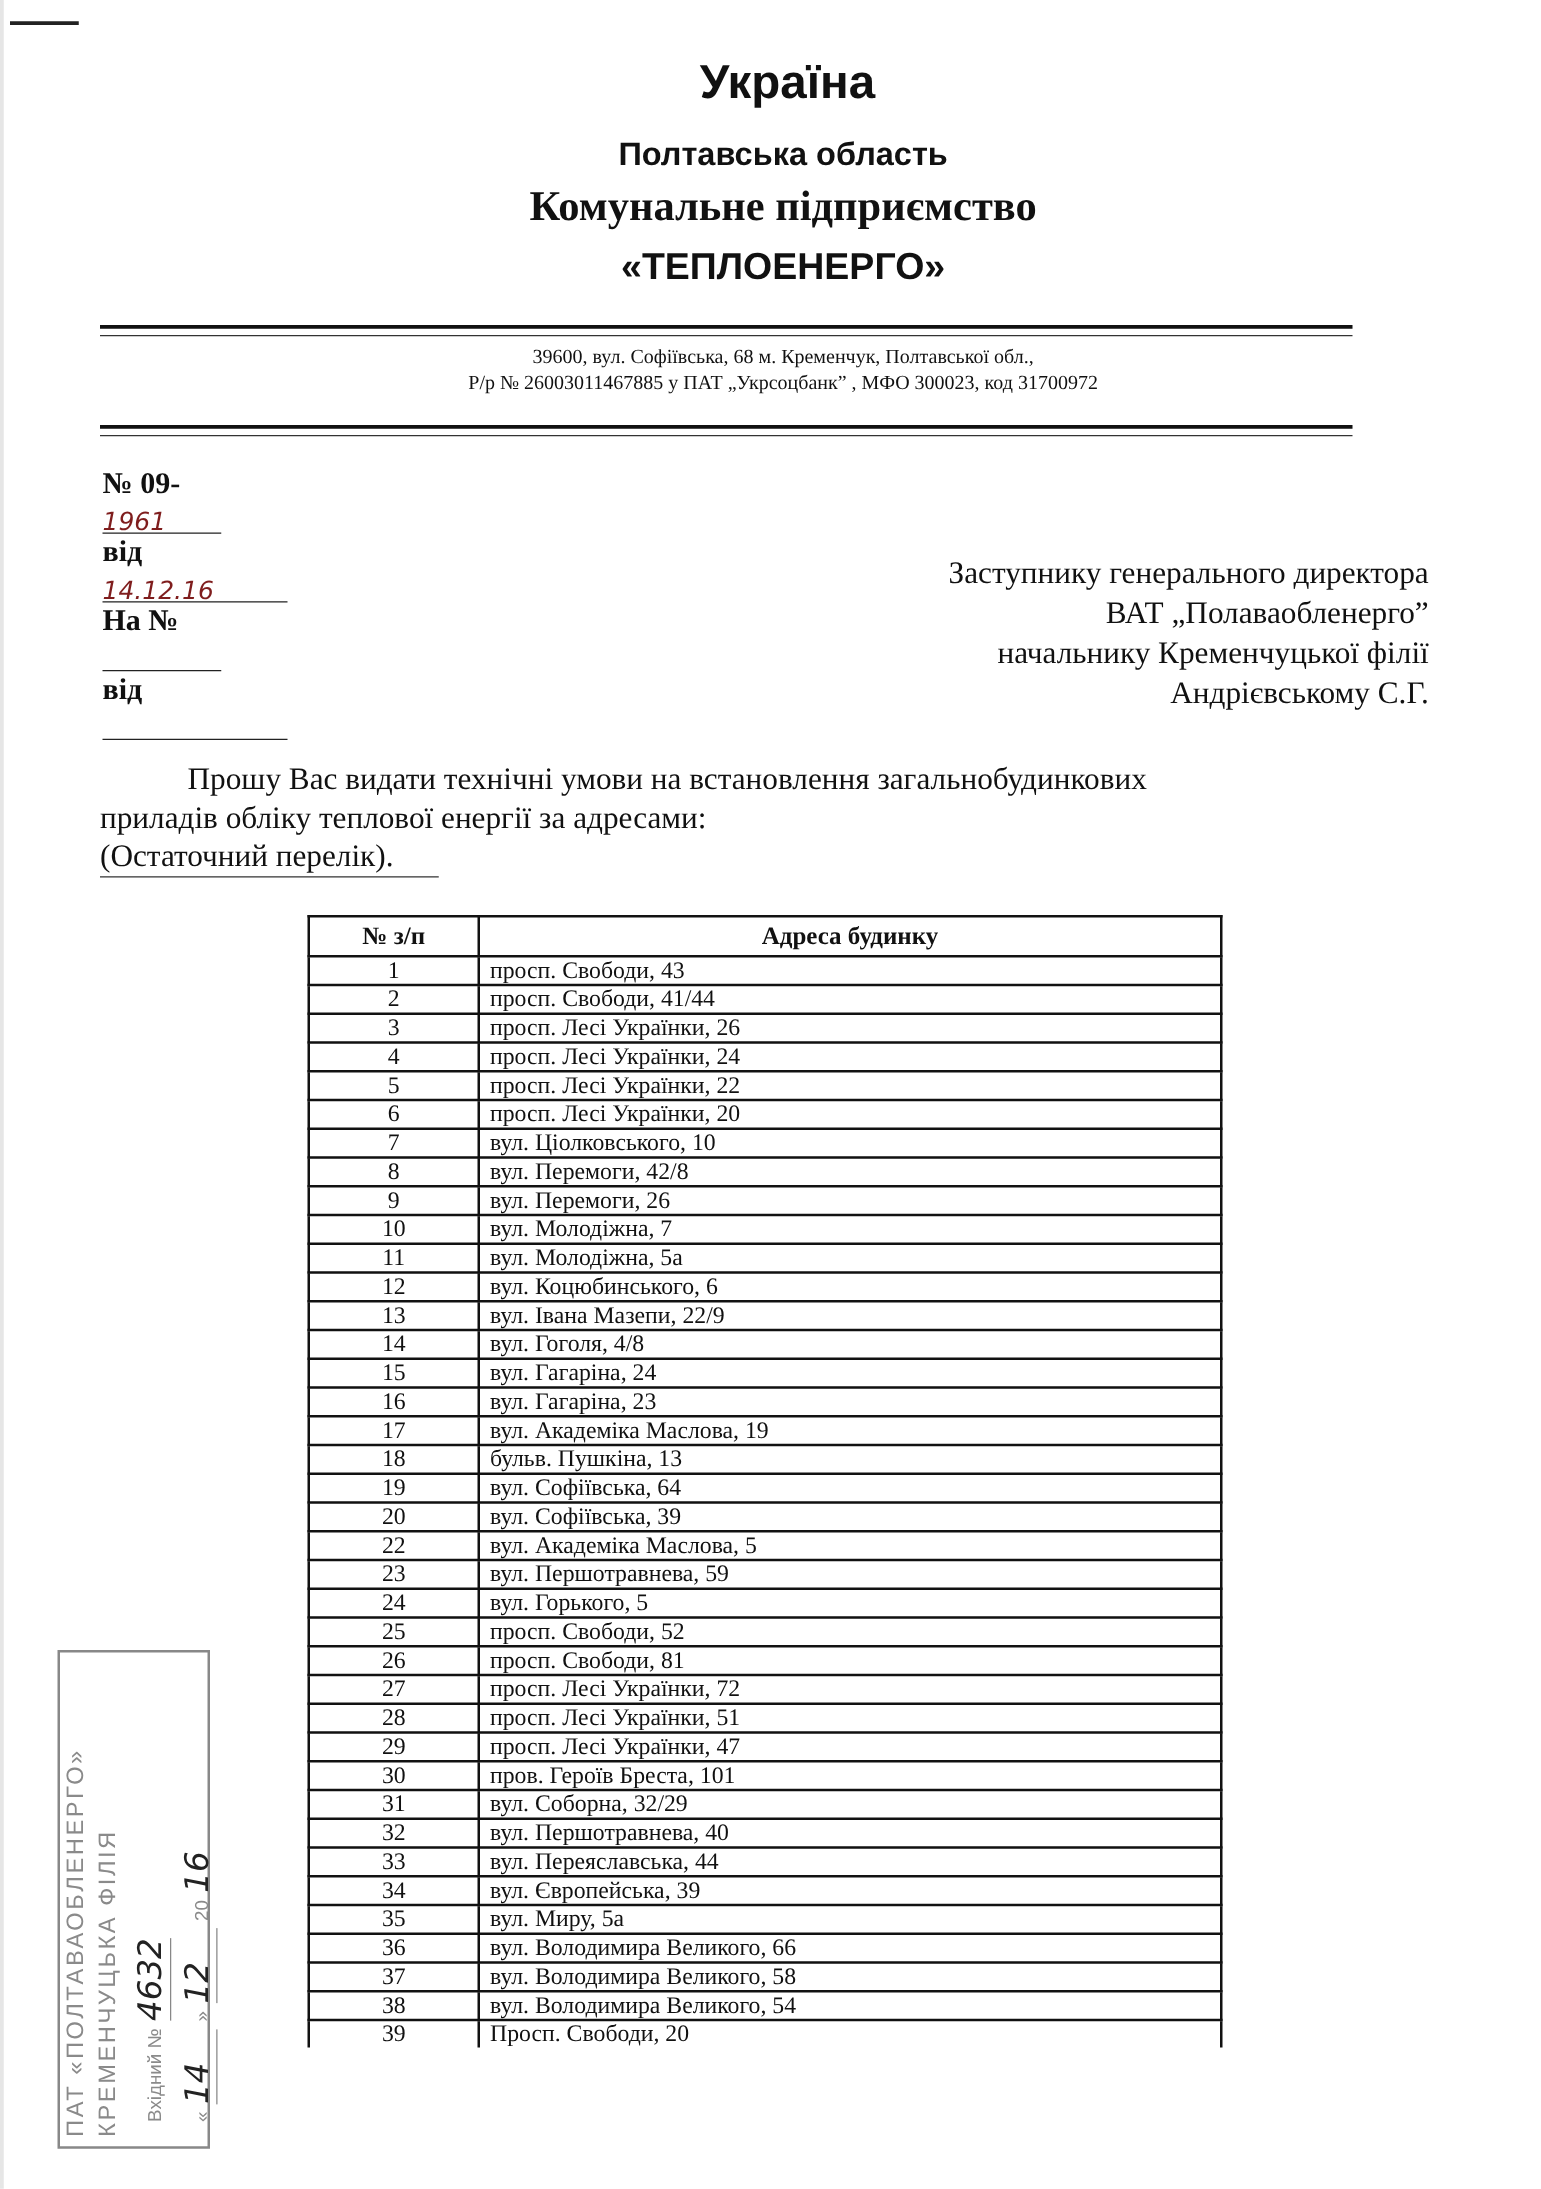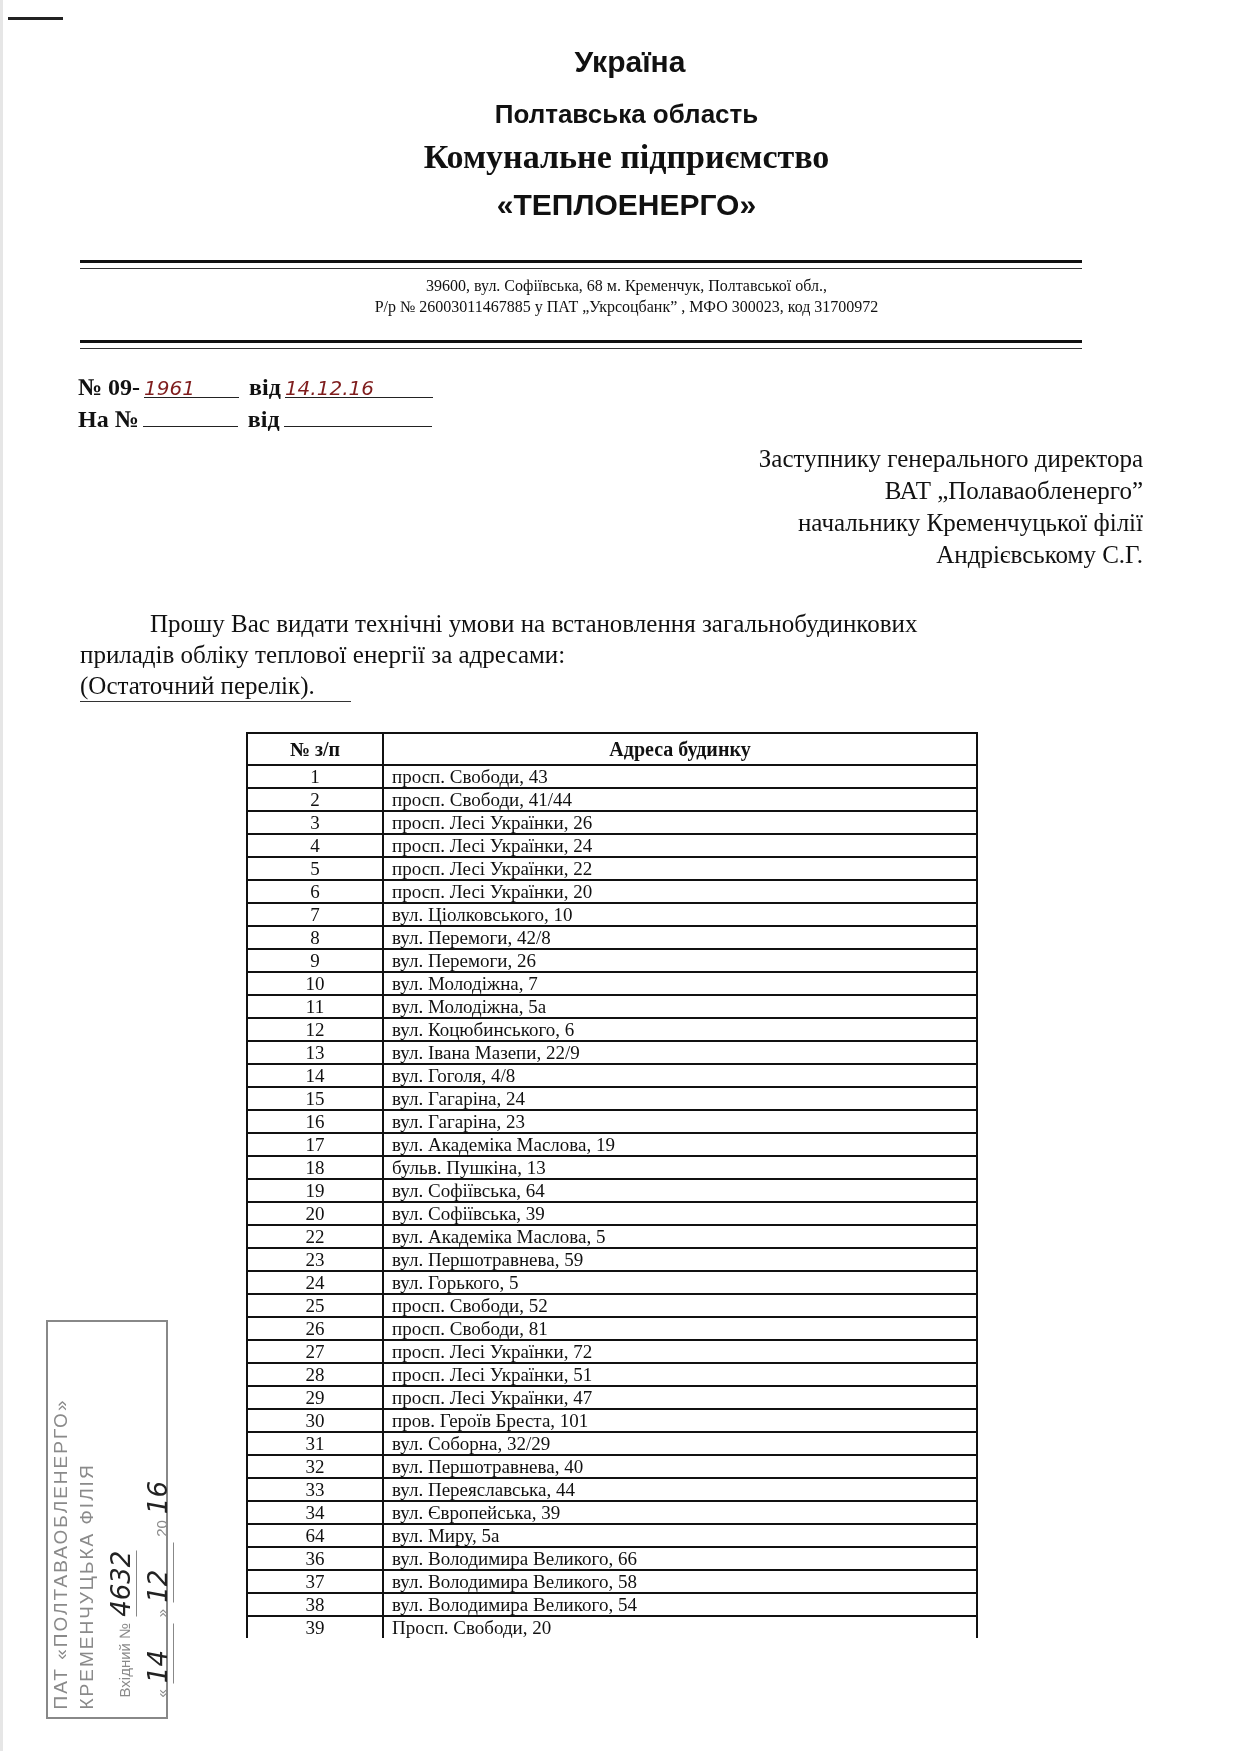--- a/index.html
+++ b/index.html
@@ -4,33 +4,33 @@
   <style>
     html, body { margin: 0; padding: 0; background: #ffffff; }
     body {
       width: 1233px; height: 1751px; position: relative; overflow: hidden;
       font-family: "Liberation Serif", serif; color: #111;
     }
     .corner-mark { position: absolute; left: 8px; top: 17px; width: 55px; height: 3px; background: #222; }
     .left-edge { position: absolute; left: 0; top: 0; width: 3px; height: 1751px; background: #e6e6e6; }
 
     .header { position: absolute; left: 0; right: 0; top: 45px; text-align: center; }
-    .h-country { font-family: "Liberation Sans", sans-serif; font-weight: bold; font-size: 30px; margin: 0 0 20px 0; padding-left: 27px; }
+    .h-country { font-family: "Liberation Sans", sans-serif; font-weight: bold; font-size: 38px; margin: 0 0 20px 0; padding-left: 27px; }
     .h-region { font-family: "Liberation Sans", sans-serif; font-weight: bold; font-size: 26px; margin: 0 0 8px 0; padding-left: 20px; }
     .h-org { font-family: "Liberation Serif", serif; font-weight: bold; font-size: 34px; margin: 0 0 12px 0; padding-left: 20px; }
     .h-name { font-family: "Liberation Sans", sans-serif; font-weight: bold; font-size: 30px; padding-left: 20px; }
 
     .rule-thick { position: absolute; left: 80px; width: 1002px; height: 3px; background: #111; }
     .rule-thin { position: absolute; left: 80px; width: 1002px; height: 1px; background: #333; }
 
     .contact { position: absolute; left: 0; right: 0; top: 275px; text-align: center; font-size: 16px; line-height: 21px; padding-left: 20px; }
     .contact .email { text-decoration: underline; }
 
     .refs { position: absolute; left: 78px; top: 372px; font-size: 24px; line-height: 30px; }
-    .ref-row { display: flex; align-items: baseline; }
+    .ref-row { display: flex; align-items: baseline; flex-direction: column; }
     .ref-label { font-weight: bold; }
     .ref-blank { display: inline-block; border-bottom: 1px solid #222; height: 24px; margin-left: 4px; margin-right: 10px; font-family: "DejaVu Sans", sans-serif; font-style: italic; font-size: 20px; color: #7f1d1d; }
     .w-num { width: 95px; }
     .w-date { width: 148px; }
 
     .addressee { position: absolute; right: 90px; top: 443px; text-align: right; font-size: 25px; line-height: 32px; }
 
     .body-text { position: absolute; left: 80px; top: 608px; width: 990px; font-size: 25px; line-height: 31px; }
     .body-text .indent { padding-left: 70px; }
     .subnote { display: inline-block; border-bottom: 1px solid #333; padding-right: 36px; }
@@ -242,21 +242,21 @@
       </tr>
       <tr>
         <td class="num">33</td>
         <td>вул. Переяславська, 44</td>
       </tr>
       <tr>
         <td class="num">34</td>
         <td>вул. Європейська, 39</td>
       </tr>
       <tr>
-        <td class="num">64</td>
+        <td class="num">35</td>
         <td>вул. Миру, 5а</td>
       </tr>
       <tr>
         <td class="num">36</td>
         <td>вул. Володимира Великого, 66</td>
       </tr>
       <tr>
         <td class="num">37</td>
         <td>вул. Володимира Великого, 58</td>
       </tr>

